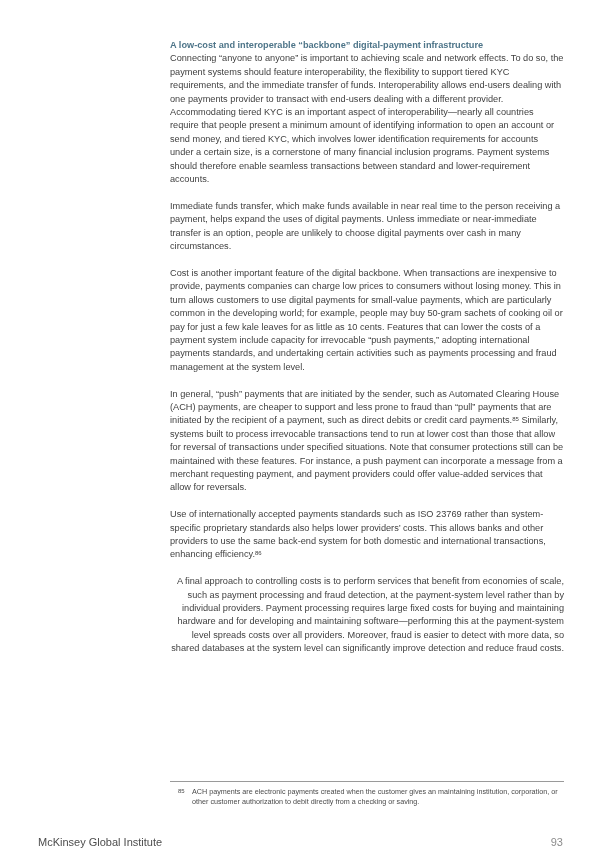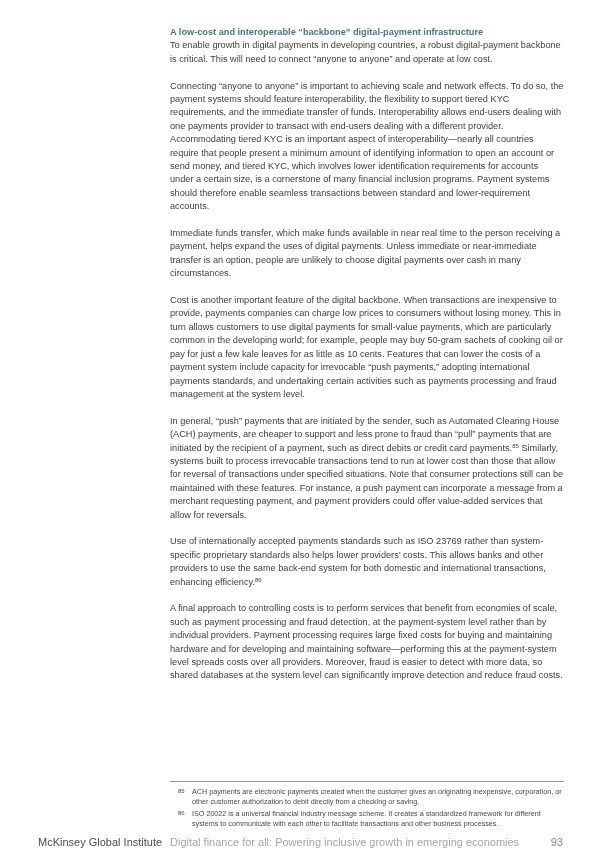--- a/index.html
+++ b/index.html
@@ -17,35 +17,35 @@
     --body-color: #3f3f3f;
     --fn-color: #4a4a4a;
     --rule-color: #9a9a9a;
     --footer-left-color: #4d4d4d;
     --footer-center-color: #a6a6a6;
     --footer-page-color: #8c8c8c;
   }
   .content {
     position: absolute;
     left: 170px;
-    top: 26px;
+    top: 39px;
     width: 394px;
     color: var(--body-color);
     font-size: 9.2px;
     line-height: 13.4px;
     text-align: left;
   }
   .heading {
     font-size: 9.2px;
     font-weight: bold;
     color: var(--heading-color);
     line-height: 13.4px;
   }
   .para { margin: 0 0 13.4px 0; }
-  .para:last-child { margin-bottom: 15px; }
+  .para:last-child { margin-bottom: 15px; text-align: right; }
   .para sup {
     font-size: 6px;
     line-height: 0;
     vertical-align: baseline;
     position: relative;
     top: -2.6px;
   }
   .footnote-area {
     position: absolute;
     left: 170px;
@@ -86,43 +86,37 @@
   .footer-page  { position: absolute; right: 37px; color: var(--footer-page-color); }
 </style>
 </head>
 <body>
 
 <div class="page">
 
   <div class="content">
     <h2 class="heading">A low-cost and interoperable “backbone” digital-payment infrastructure</h2>
     <div>
-        <p class="para"><span>To enable growth in digital payments in developing countries, a robust digital-payment backbone is critical. This will need to connect “anyone to anyone” and operate at low cost.</span></p>
         <p class="para"><span>Connecting “anyone to anyone” is important to achieving scale and network effects. To do so, the payment systems should feature interoperability, the flexibility to support tiered KYC requirements, and the immediate transfer of funds. Interoperability allows end-users dealing with one payments provider to transact with end-users dealing with a different provider. Accommodating tiered KYC is an important aspect of interoperability—nearly all countries require that people present a minimum amount of identifying information to open an account or send money, and tiered KYC, which involves lower identification requirements for accounts under a certain size, is a cornerstone of many financial inclusion programs. Payment systems should therefore enable seamless transactions between standard and lower-requirement accounts.</span></p>
         <p class="para"><span>Immediate funds transfer, which make funds available in near real time to the person receiving a payment, helps expand the uses of digital payments. Unless immediate or near-immediate transfer is an option, people are unlikely to choose digital payments over cash in many circumstances.</span></p>
         <p class="para"><span>Cost is another important feature of the digital backbone. When transactions are inexpensive to provide, payments companies can charge low prices to consumers without losing money. This in turn allows customers to use digital payments for small-value payments, which are particularly common in the developing world; for example, people may buy 50-gram sachets of cooking oil or pay for just a few kale leaves for as little as 10 cents. Features that can lower the costs of a payment system include capacity for irrevocable “push payments,” adopting international payments standards, and undertaking certain activities such as payments processing and fraud management at the system level.</span></p>
         <p class="para"><span>In general, “push” payments that are initiated by the sender, such as Automated Clearing House (ACH) payments, are cheaper to support and less prone to fraud than “pull” payments that are initiated by the recipient of a payment, such as direct debits or credit card payments.</span><sup>85</sup><span> Similarly, systems built to process irrevocable transactions tend to run at lower cost than those that allow for reversal of transactions under specified situations. Note that consumer protections still can be maintained with these features. For instance, a push payment can incorporate a message from a merchant requesting payment, and payment providers could offer value-added services that allow for reversals.</span></p>
         <p class="para"><span>Use of internationally accepted payments standards such as ISO 23769 rather than system-specific proprietary standards also helps lower providers’ costs. This allows banks and other providers to use the same back-end system for both domestic and international transactions, enhancing efficiency.</span><sup>86</sup></p>
         <p class="para"><span>A final approach to controlling costs is to perform services that benefit from economies of scale, such as payment processing and fraud detection, at the payment-system level rather than by individual providers. Payment processing requires large fixed costs for buying and maintaining hardware and for developing and maintaining software—performing this at the payment-system level spreads costs over all providers. Moreover, fraud is easier to detect with more data, so shared databases at the system level can significantly improve detection and reduce fraud costs.</span></p>
       </div>
   </div>
 
   <div class="footnote-area">
     <div class="fn-rule"></div>
     <div>
         <div class="footnote">
           <span class="fn-num">85</span>
-          <span class="fn-text">ACH payments are electronic payments created when the customer gives an originating inexpensive, corporation, or other customer authorization to debit directly from a checking or saving.</span>
-        </div>
-        <div class="footnote">
-          <span class="fn-num">86</span>
-          <span class="fn-text">ISO 20022 is a universal financial industry message scheme. It creates a standardized framework for different systems to communicate with each other to facilitate transactions and other business processes.</span>
+          <span class="fn-text">ACH payments are electronic payments created when the customer gives an maintaining institution, corporation, or other customer authorization to debit directly from a checking or saving.</span>
         </div>
       </div>
   </div>
 
   <div class="footer">
     <span class="footer-left">McKinsey Global Institute</span>
-    <span class="footer-center">Digital finance for all: Powering inclusive growth in emerging economies</span>
     <span class="footer-page">93</span>
   </div>
 
 </div>
 
 </body></html>

